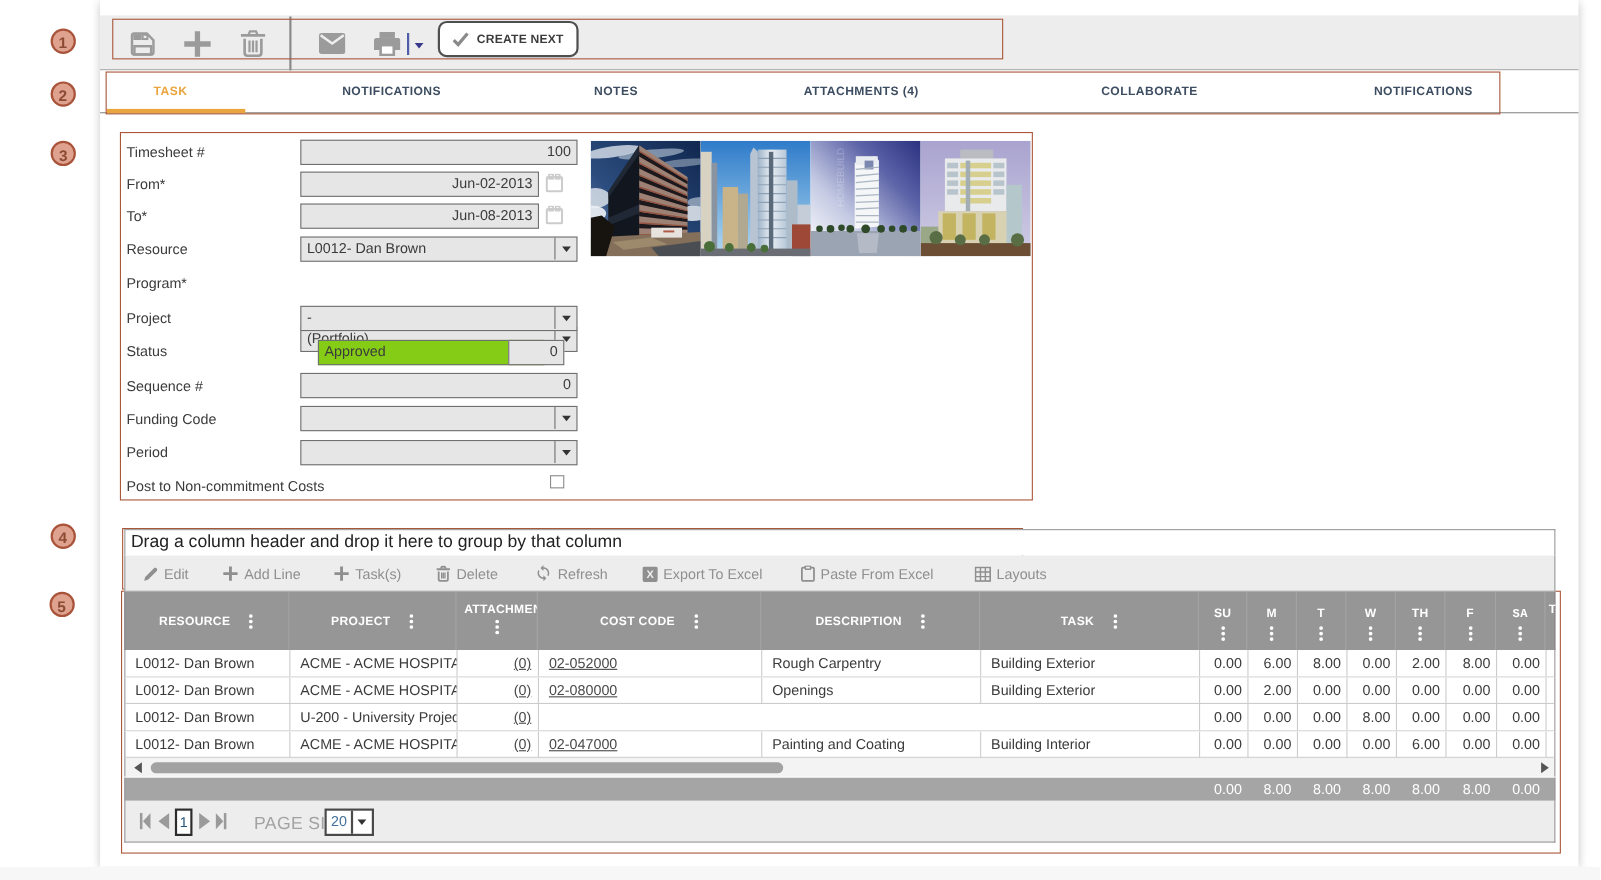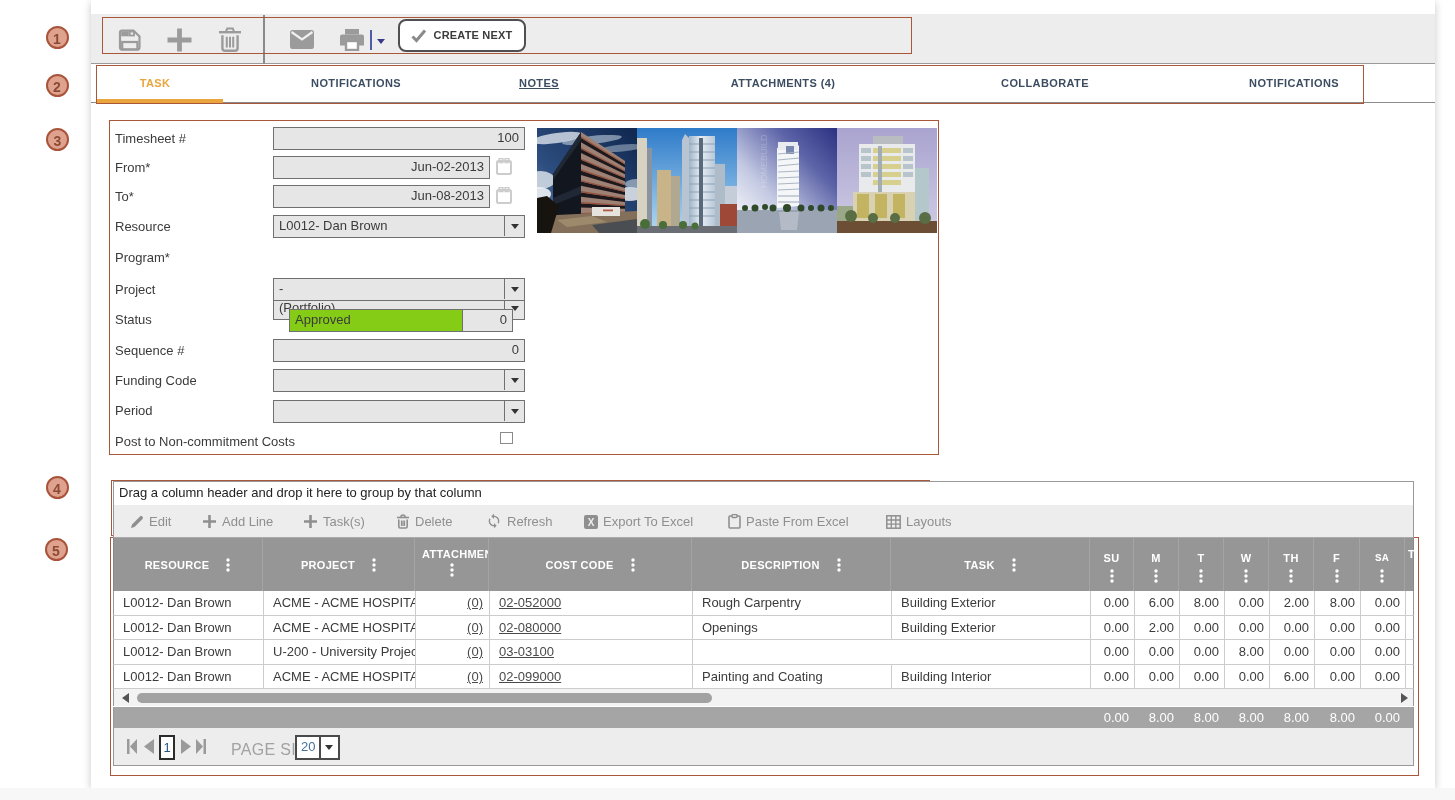--- a/index.html
+++ b/index.html
@@ -30,21 +30,21 @@
 
 .flabel { position:absolute; left:115px; font-size:13px; color:#3b3b3b; white-space:nowrap; }
 .finput { position:absolute; left:273px; width:252px; height:23px; background:#e6e6e6; border:1.5px solid #707070; font-size:13px; color:#3b3b3b; line-height:20px; }
 .fright { text-align:right; padding-right:5px; }
 .fleft { padding-left:5px; }
 .selarrow { position:absolute; right:0; top:0; width:20px; height:20px; border-left:1.5px solid #707070; }
 .selarrow:after { content:""; position:absolute; left:6px; top:8px; border-left:4px solid transparent; border-right:4px solid transparent; border-top:5px solid #333; }
 .calicon { position:absolute; }
 
 
-#dragbar { left:113px; top:481px; width:1301px; height:24px; background:#fff; border:1px solid #999; border-bottom:none; font-size:13px; color:#222; line-height:22px; padding-left:5px; }
+#dragbar { left:113px; top:481px; width:1301px; height:24px; background:#fff; border:1px solid #999; border-bottom:none; font-size:16px; color:#222; line-height:22px; padding-left:5px; }
 #gtoolbar { left:113px; top:505px; width:1301px; height:33px; background:#ededed; border-left:1px solid #999; border-right:1px solid #999; border-bottom:1px solid #aaa; }
 .gtb { position:absolute; top:0; height:33px; line-height:33px; color:#8f8f8f; font-size:13px; white-space:nowrap; }
 .gtb svg { vertical-align:-3px; margin-right:5px; }
 #ghead { left:113px; top:538px; width:1301px; height:53px; background:#969696; border-left:1px solid #888; border-right:1px solid #888; }
 .hc1 { position:absolute; top:538px; height:53px; border-right:1px solid #a4a4a4; display:flex; align-items:center; justify-content:center; gap:17px; }
 .hc2 { position:absolute; top:538px; height:53px; border-right:1px solid #a4a4a4; text-align:center; padding-top:10px; overflow:hidden; }
 .ghlab { color:#fff; font-size:11px; font-weight:bold; letter-spacing:0.3px; white-space:nowrap; }
 .kebab { display:block; }
 .hc1 .kebab { display:inline-block; }
 .grow { position:absolute; left:113px; width:1301px; height:24.5px; background:#fff; border-bottom:1px solid #ccc; border-left:1px solid #999; border-right:1px solid #999; }
@@ -59,21 +59,21 @@
 </head>
 <body>
 <div id="root">
   <div class="abs" id="sheet"></div>
   <div class="abs" id="toolbar"></div>
   <div class="abs" id="tabbar"></div>
   <div class="abs" id="tab-underline"></div>
 
   <div class="tab" style="left:155px; color:#eaa53e;">TASK</div>
   <div class="tab" style="left:356px;">NOTIFICATIONS</div>
-  <div class="tab" style="left:539px;text-decoration:underline;">NOTES</div>
+  <div class="tab" style="left:560px;">NOTES</div>
   <div class="tab" style="left:783px;">ATTACHMENTS (4)</div>
   <div class="tab" style="left:1045px;">COLLABORATE</div>
   <div class="tab" style="left:1294px;">NOTIFICATIONS</div>
 
   <svg class="abs" style="left:118px; top:28px;" width="24" height="24" viewBox="0 0 24 24">
     <path d="M2 4.5 C2 3.4 2.9 2.5 4 2.5 L15.5 2.5 L21.5 8.5 L21.5 19.5 C21.5 20.6 20.6 21.5 19.5 21.5 L4 21.5 C2.9 21.5 2 20.6 2 19.5 Z" fill="none" stroke="#9b9b9b" stroke-width="2.2"></path>
     <path d="M3.2 3.2 L10.8 3.2 L10.8 8.3 L3.2 8.3 Z" fill="#9b9b9b"></path>
     <rect x="11.7" y="3.6" width="4.3" height="3.9" fill="none" stroke="#9b9b9b" stroke-width="1.8"></rect>
     <rect x="4.2" y="14" width="15.2" height="7.5" fill="none" stroke="#9b9b9b" stroke-width="2.2"></rect>
   </svg>
@@ -485,35 +485,34 @@
     <div class="gcell" style="left:1066px; width:45px; text-align:right; padding-right:5px;">0.00</div>
     <div class="gcell" style="left:1111px; width:45px; text-align:right; padding-right:5px;">0.00</div>
     <div class="gcell" style="left:1156px; width:45px; text-align:right; padding-right:5px;">0.00</div>
     <div class="gcell" style="left:1201px; width:46px; text-align:right; padding-right:5px;">0.00</div>
     <div class="gcell" style="left:1247px; width:45px; text-align:right; padding-right:5px;">0.00</div>
   </div>
   <div class="grow" style="top:640px;">
     <div class="gcell" style="left:0; width:150px; padding-left:9px;">L0012- Dan Brown</div>
     <div class="gcell" style="left:150px; width:152px; padding-left:9px;">U-200 - University Project</div>
     <div class="gcell" style="left:302px; width:74px; text-align:right; padding-right:6px;"><span class="glink">(0)</span></div>
-    <div class="gcell" style="left:376px; width:203px; padding-left:9px;"><span class="glink">03-03100</span></div>
     <div class="gcell" style="left:778px; width:199px; padding-left:9px;"></div>
     <div class="gcell" style="left:977px; width:44px; text-align:right; padding-right:5px;">0.00</div>
     <div class="gcell" style="left:1021px; width:45px; text-align:right; padding-right:5px;">0.00</div>
     <div class="gcell" style="left:1066px; width:45px; text-align:right; padding-right:5px;">0.00</div>
     <div class="gcell" style="left:1111px; width:45px; text-align:right; padding-right:5px;">8.00</div>
     <div class="gcell" style="left:1156px; width:45px; text-align:right; padding-right:5px;">0.00</div>
     <div class="gcell" style="left:1201px; width:46px; text-align:right; padding-right:5px;">0.00</div>
     <div class="gcell" style="left:1247px; width:45px; text-align:right; padding-right:5px;">0.00</div>
   </div>
   <div class="grow" style="top:664.5px;">
     <div class="gcell" style="left:0; width:150px; padding-left:9px;">L0012- Dan Brown</div>
     <div class="gcell" style="left:150px; width:152px; padding-left:9px;">ACME - ACME HOSPITAL</div>
     <div class="gcell" style="left:302px; width:74px; text-align:right; padding-right:6px;"><span class="glink">(0)</span></div>
-    <div class="gcell" style="left:376px; width:203px; padding-left:9px;"><span class="glink">02-099000</span></div>
+    <div class="gcell" style="left:376px; width:203px; padding-left:9px;"><span class="glink">02-047000</span></div>
     <div class="gcell" style="left:579px; width:199px; padding-left:9px;">Painting and Coating</div>
     <div class="gcell" style="left:778px; width:199px; padding-left:9px;">Building Interior</div>
     <div class="gcell" style="left:977px; width:44px; text-align:right; padding-right:5px;">0.00</div>
     <div class="gcell" style="left:1021px; width:45px; text-align:right; padding-right:5px;">0.00</div>
     <div class="gcell" style="left:1066px; width:45px; text-align:right; padding-right:5px;">0.00</div>
     <div class="gcell" style="left:1111px; width:45px; text-align:right; padding-right:5px;">0.00</div>
     <div class="gcell" style="left:1156px; width:45px; text-align:right; padding-right:5px;">6.00</div>
     <div class="gcell" style="left:1201px; width:46px; text-align:right; padding-right:5px;">0.00</div>
     <div class="gcell" style="left:1247px; width:45px; text-align:right; padding-right:5px;">0.00</div>
   </div>

